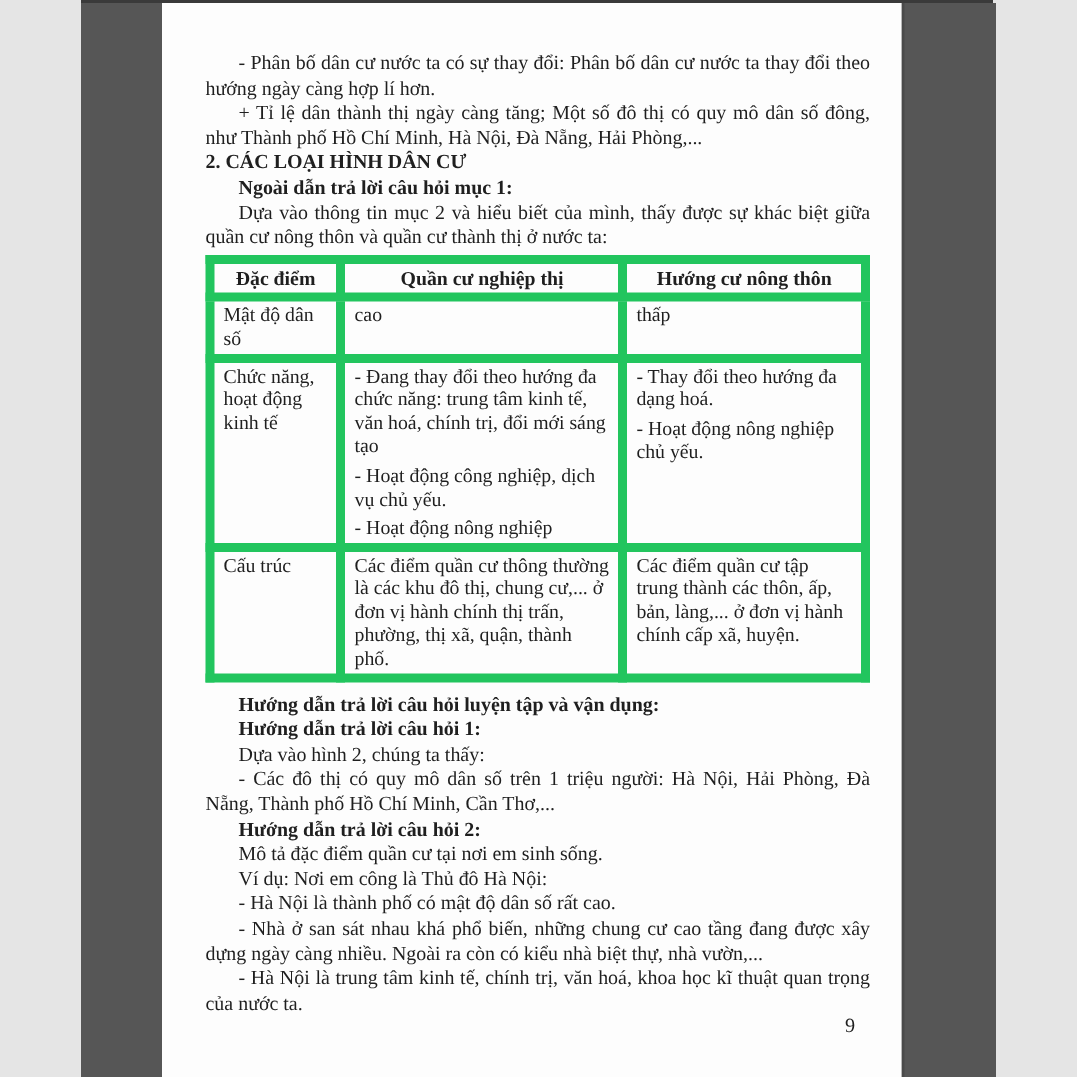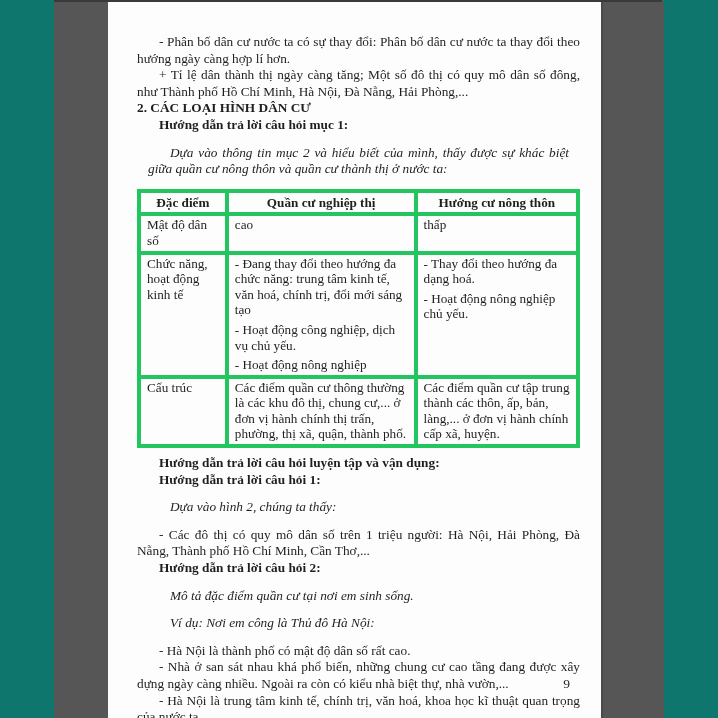--- a/index.html
+++ b/index.html
@@ -2,43 +2,43 @@
 <html><head>
 <meta charset="utf-8">
 <style>
   html,body{margin:0;padding:0;}
   body{
     width:718px;height:718px;
     background:#ffffff;
     font-family:"Liberation Serif","DejaVu Serif",serif;
     color:#1f1f1f;
   }
-  .canvas{position:relative;width:718px;height:718px;background:#0f766e;overflow:hidden;}
+  .canvas{position:relative;width:718px;height:718px;background:#e5e5e5;overflow:hidden;}
   .top-strip{position:absolute;left:54px;top:0;width:608px;height:2px;background:#3a3a3a;}
   .bar-left{position:absolute;left:54px;top:2px;width:54px;height:716px;background:#565656;}
   .bar-right{position:absolute;left:601px;top:2px;width:61px;height:716px;background:#565656;border-left:2px solid #4a4a4a;}
   .doc-page{position:absolute;left:108px;top:2px;width:493px;height:716px;background:#fdfdfd;}
   .doc-content{
     position:absolute;left:0;top:0;right:0;bottom:0;
     padding:32px 21px 0 29px;
     font-size:13.3px;line-height:16.6px;
     text-align:justify;
   }
   .para{margin:0;text-indent:22px;}
   .bold-line{margin:0;text-indent:22px;font-weight:bold;}
-  .italic-line{margin:11px;text-indent:22px;font-style:italic;}
+  .italic-line{margin:0;text-indent:22px;}
   .section-heading{margin:0;font-weight:bold;text-indent:0;}
   table.answer-table{
     border-collapse:collapse;
     width:100%;
     margin:3px 0 7px 0;
     font-size:13.2px;line-height:15.6px;
   }
   table.answer-table th, table.answer-table td{
-    border:4px solid #22c55e;
+    border:6px solid #22c55e;
     padding:1px 6px 2px 6px;
     vertical-align:top;
     text-align:left;
   }
   table.answer-table th{
     text-align:center;font-weight:bold;padding:2px 4px;
   }
   .col-feature{width:20%;}
   .col-urban{width:43%;}
   .col-rural{width:37%;}
@@ -57,21 +57,21 @@
   <div class="bar-left"></div>
   <div class="bar-right"></div>
 
   <div class="doc-page">
     <div class="doc-content">
 
       <p class="para">- Phân bố dân cư nước ta có sự thay đổi: Phân bố dân cư nước ta thay đổi theo hướng ngày càng hợp lí hơn.</p>
       <p class="para">+ Tỉ lệ dân thành thị ngày càng tăng; Một số đô thị có quy mô dân số đông, như Thành phố Hồ Chí Minh, Hà Nội, Đà Nẵng, Hải Phòng,...</p>
 
       <p class="section-heading">2. CÁC LOẠI HÌNH DÂN CƯ</p>
-      <p class="bold-line">Hướng dẫn trả lời câu hỏi mục 1:</p>
+      <p class="bold-line">Ngoài dẫn trả lời câu hỏi mục 1:</p>
       <p class="italic-line">Dựa vào thông tin mục 2 và hiểu biết của mình, thấy được sự khác biệt giữa quần cư nông thôn và quần cư thành thị ở nước ta:</p>
 
       <table class="answer-table">
         <colgroup>
           <col class="col-feature">
           <col class="col-urban">
           <col class="col-rural">
         </colgroup>
         <thead>
           <tr>

